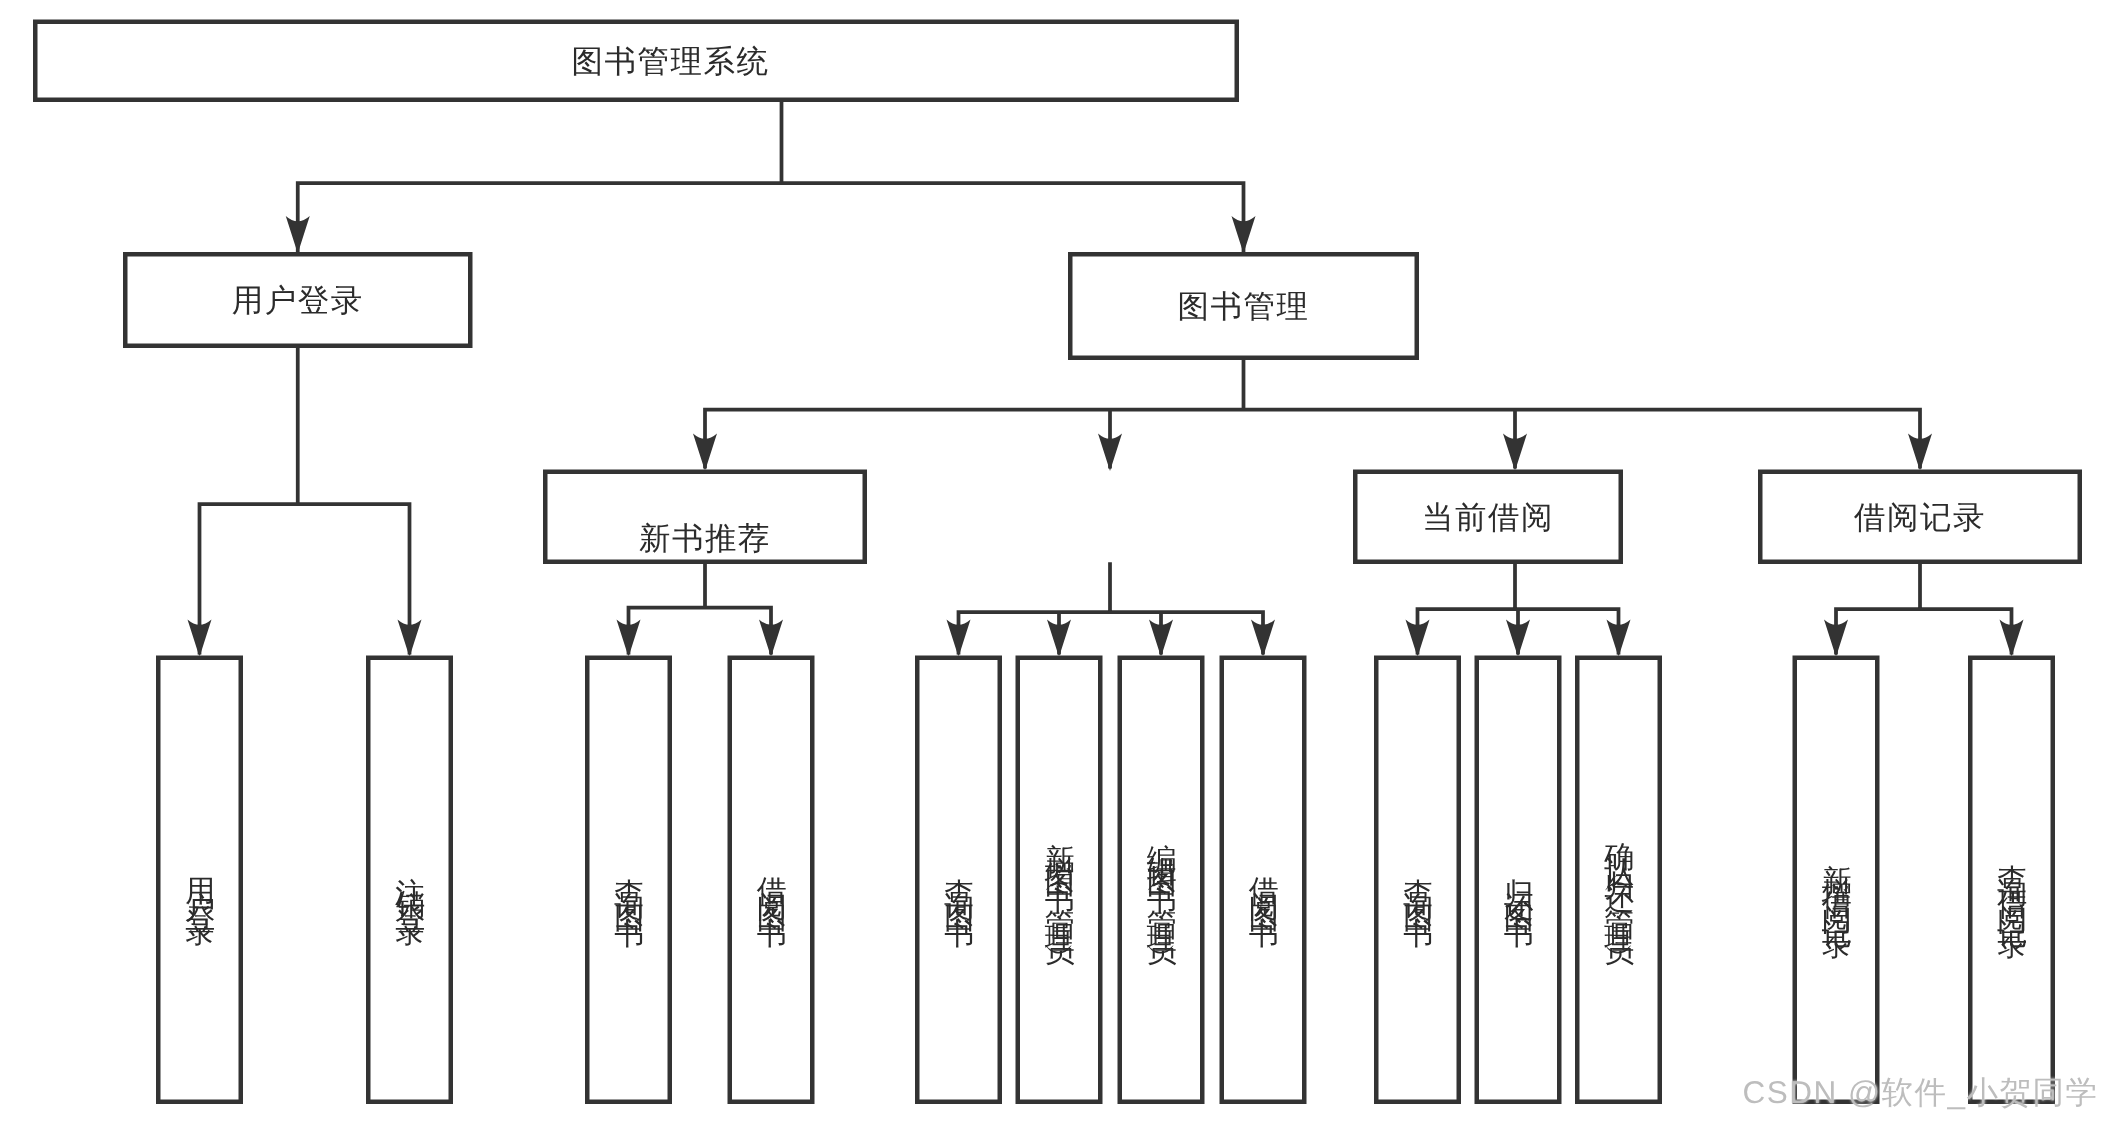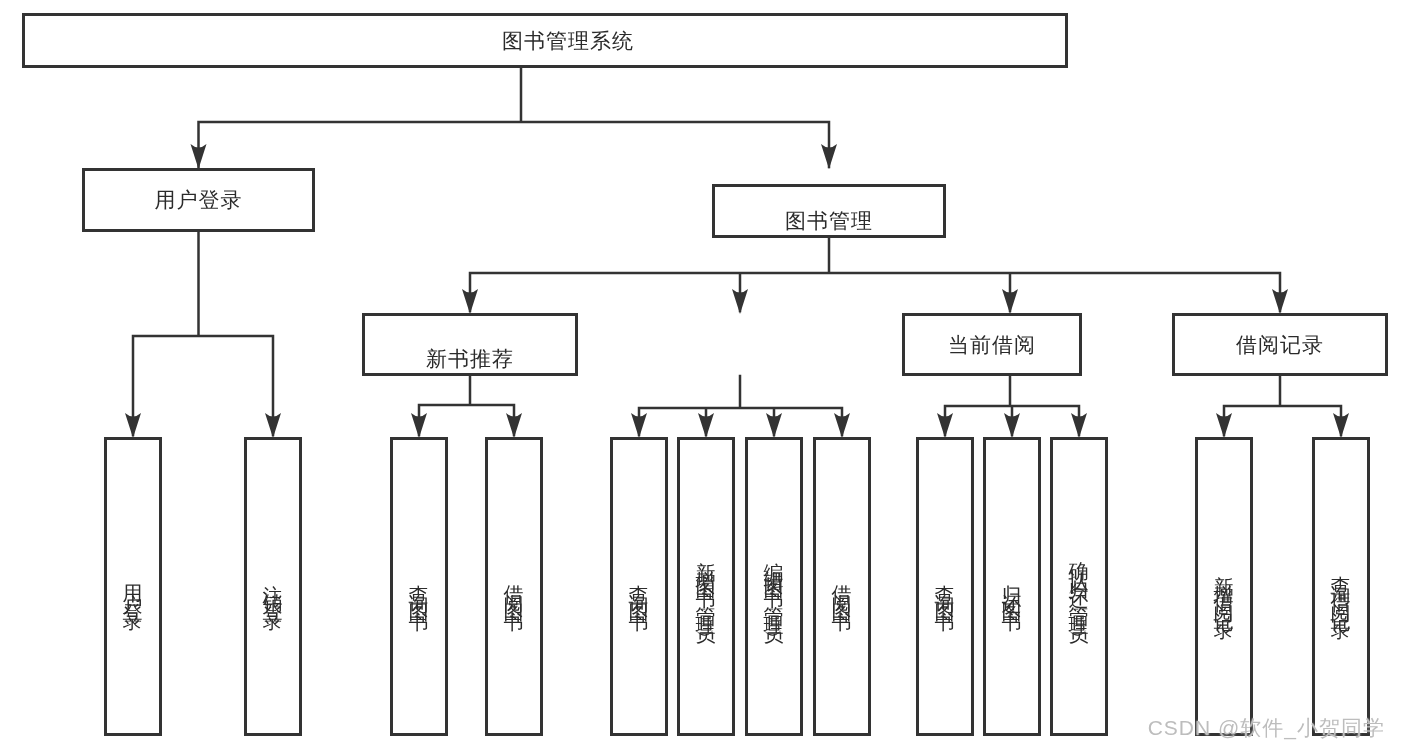--- a/index.html
+++ b/index.html
@@ -51,21 +51,21 @@
   }
   .vnode .vlabel{
     writing-mode:vertical-rl;
     text-orientation:mixed;
     letter-spacing:9px;
     line-height:1;
     white-space:nowrap;
   }
   .watermark{
     position:absolute;
-    right:20px;
+    right:6px;
     bottom:5px;
     font-size:21px;
     letter-spacing:1px;
     color:var(--wm);
     text-shadow:0 0 2px #ffffff;
     z-index:5;
     white-space:nowrap;
     text-align:center;
   }
 </style>
@@ -120,28 +120,28 @@
       <use class="arrowhead" href="#arw" x="1079" y="438"></use>
     </g>
 
     <g>
       <path class="connector" d="M1280,376 V406 M1224,406 H1341 M1224,406 V435 M1341,406 V435"></path>
       <use class="arrowhead" href="#arw" x="1224" y="438"></use>
       <use class="arrowhead" href="#arw" x="1341" y="438"></use>
     </g>
   </svg>
 
-  <div class="node hnode" style="left:22px;top:13px;width:1046px;height:55px;padding-left:46px;">
+  <div class="node hnode" style="left:22px;top:13px;width:804px;height:55px;padding-left:46px;">
     <span>图书管理系统</span>
   </div>
 
   <div class="node hnode" style="left:82px;top:168px;width:233px;height:64px;">
     <span>用户登录</span>
   </div>
-  <div class="node hnode" style="left:712px;top:184px;width:234px;height:54px;align-items:flex-end;">
+  <div class="node hnode" style="left:712px;top:168px;width:234px;height:72px;">
     <span>图书管理</span>
   </div>
 
   <div class="node hnode" style="left:362px;top:313px;width:216px;height:63px;align-items:flex-end;">
     <span>新书推荐</span>
   </div>
   <div class="node hnode" style="left:902px;top:313px;width:180px;height:63px;">
     <span>当前借阅</span>
   </div>
   <div class="node hnode" style="left:1172px;top:313px;width:216px;height:63px;">

